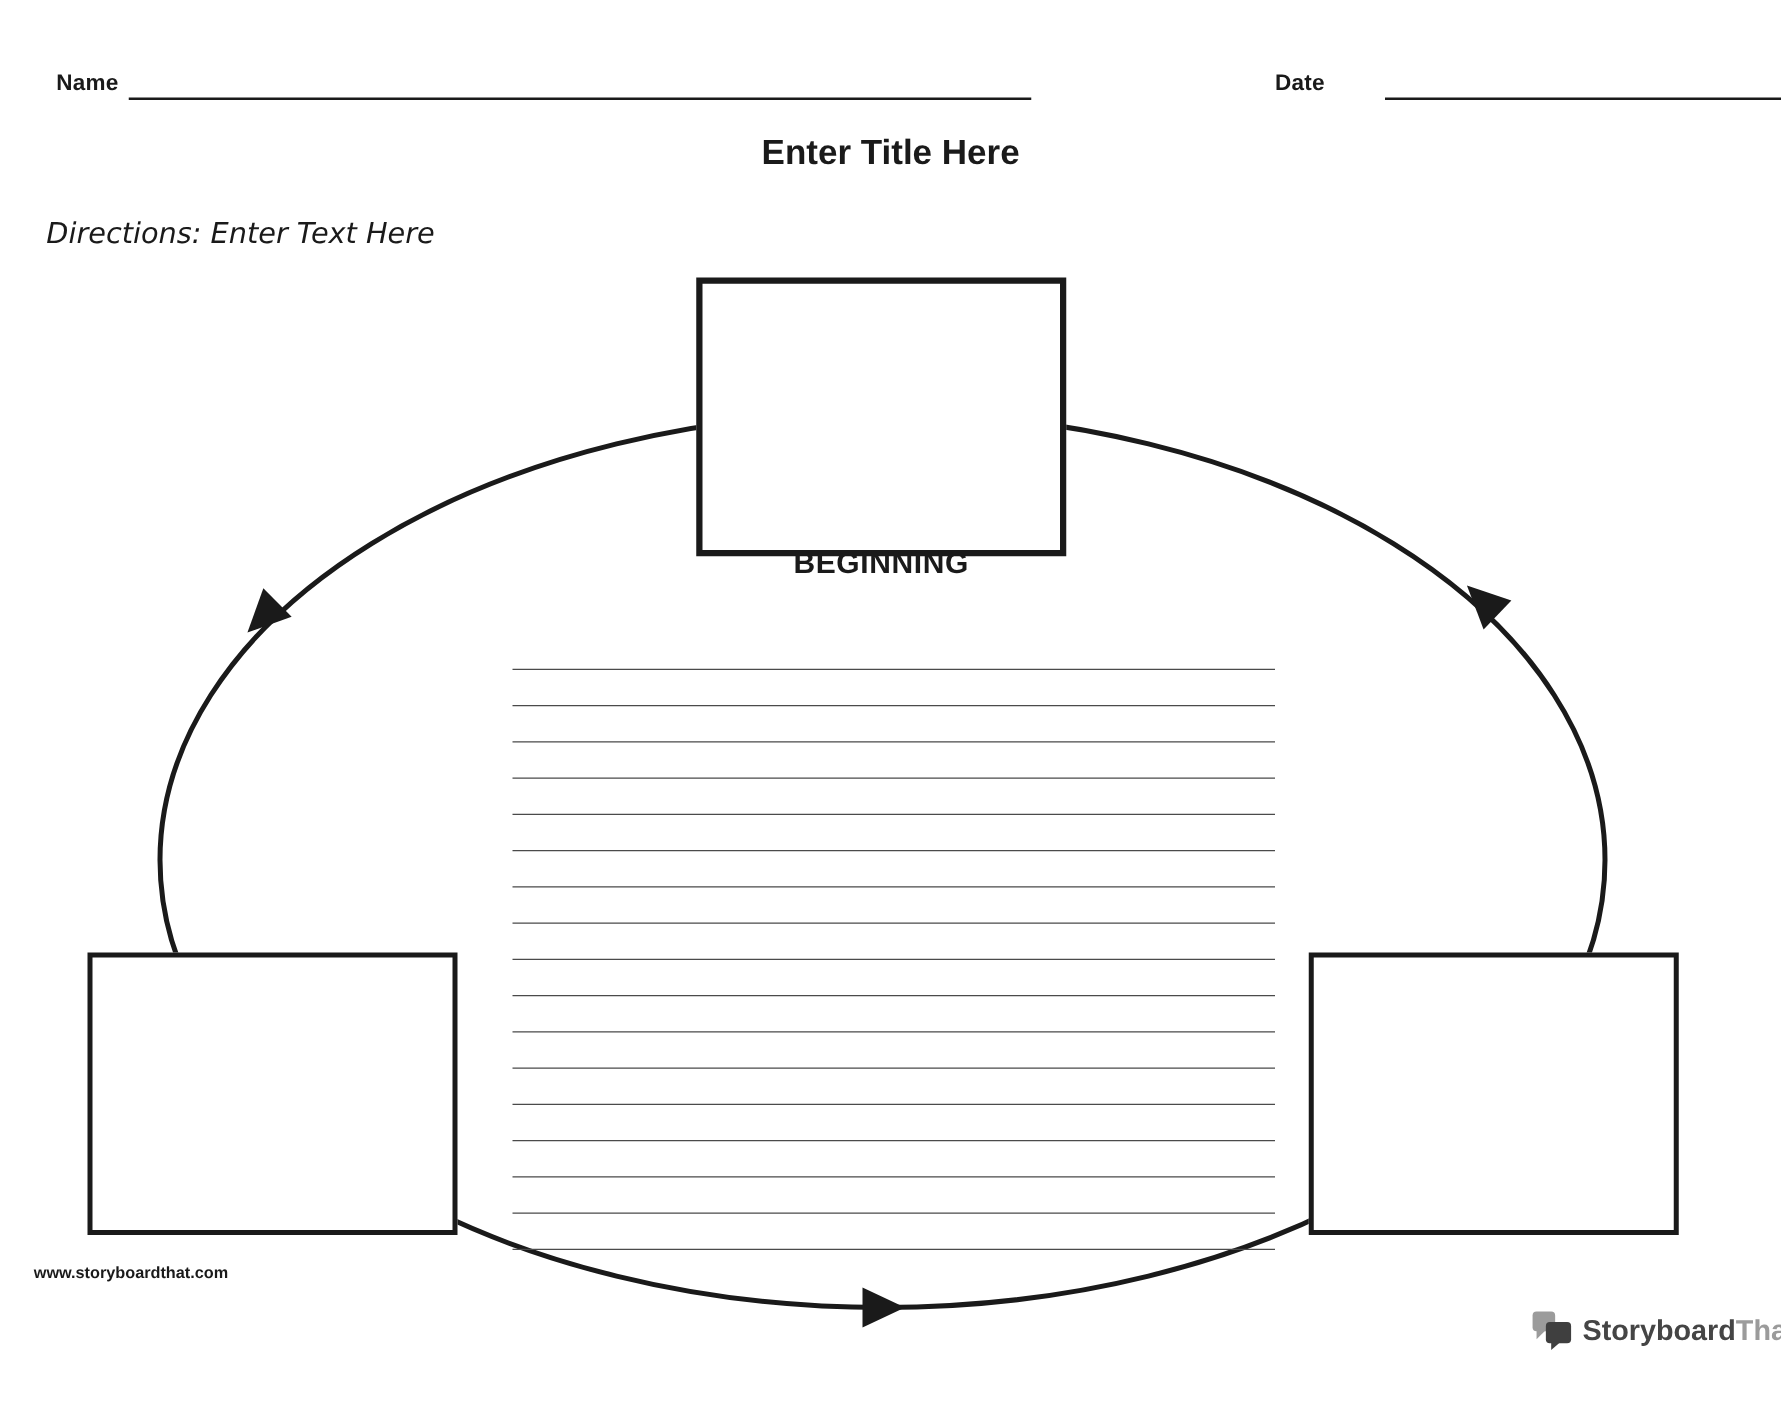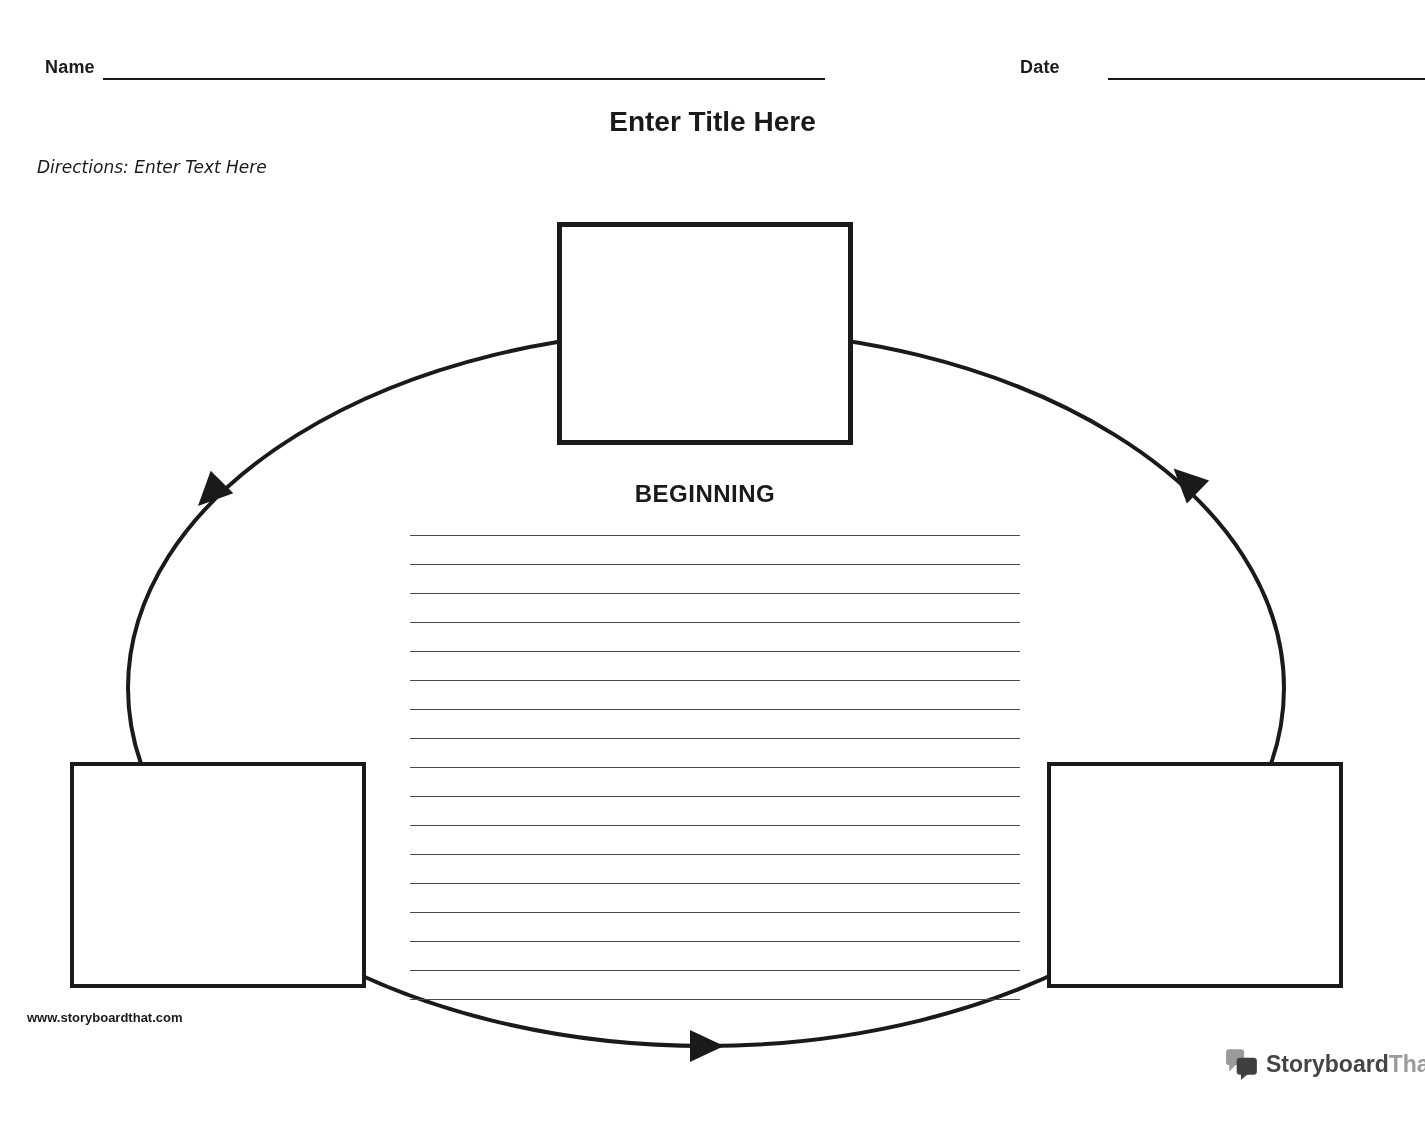--- a/index.html
+++ b/index.html
@@ -16,21 +16,21 @@
   .diagram-svg {
     position: absolute;
     left: 0; top: 0;
     width: 1425px; height: 1132px;
     z-index: 0;
   }
   
   .header-field {
     position: absolute;
     display: flex;
-    align-items: center;
+    align-items: flex-start;
     z-index: 3;
   }
   .name-field { left: 45px; top: 56px; }
   .date-field { left: 1020px; top: 56px; gap: 40px; }
   .field-label {
     font-weight: 700;
     font-size: 18px;
     letter-spacing: 0.2px;
     padding-bottom: 2px;
   }
@@ -47,23 +47,23 @@
     left: 0; top: 106px;
     width: 1425px;
     margin: 0;
     text-align: center;
     font-size: 28px;
     font-weight: 700;
     z-index: 3;
   }
   .directions {
     position: absolute;
-    left: 37px; top: 157px;
+    left: 37px; top: 174px;
     font-style: italic;
-    font-size: 17px;
+    font-size: 23px;
     font-family: "DejaVu Sans", sans-serif;
     z-index: 3;
   }
   
   .box {
     position: absolute;
     background: #ffffff;
     border: 4px solid #1a1a1a;
     box-sizing: border-box;
     z-index: 2;
@@ -72,21 +72,21 @@
   .end-box       { left: 70px;  top: 762px; width: 296px; height: 226px; }
   .middle-box    { left: 1047px; top: 762px; width: 296px; height: 226px; }
   .box-label {
     position: absolute;
     font-weight: 700;
     font-size: 24px;
     letter-spacing: 0.5px;
     text-align: center;
     z-index: 2;
   }
-  .beginning-label { left: 557px;  top: 480px; width: 296px; }
+  .beginning-label { left: 557px;  top: 437px; width: 296px; }
   .end-label       { left: 70px;   top: 996px; width: 296px; }
   .middle-label    { left: 1047px; top: 996px; width: 296px; }
   
   .writing-lines {
     position: absolute;
     left: 410px; top: 507px;
     width: 610px;
     z-index: 1;
   }
   .write-line {

